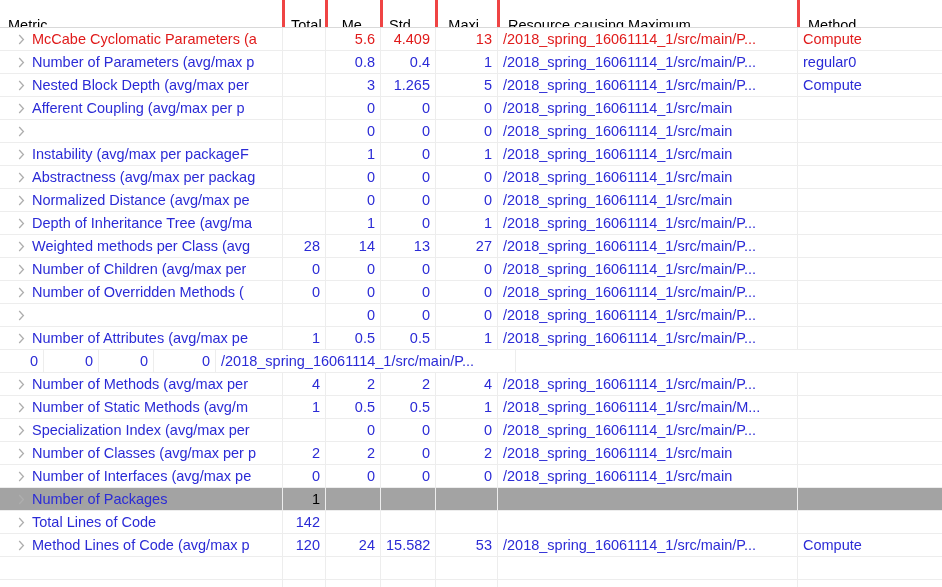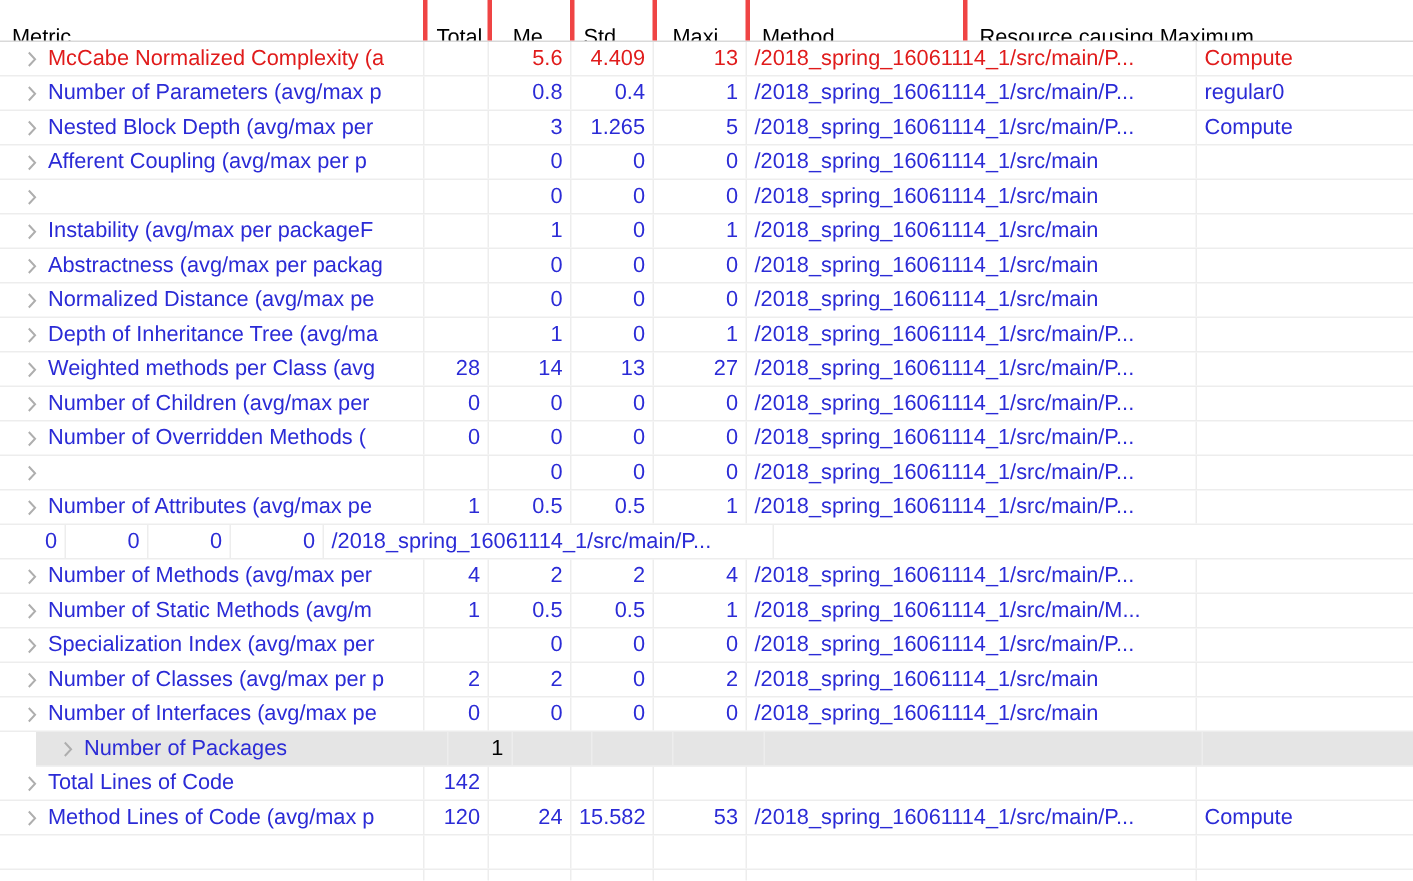--- a/index.html
+++ b/index.html
@@ -42,21 +42,21 @@
   .th + .th { border-left: 3px solid #ef4444; }
 
   
   .tbody { position: relative; }
   .tr {
     display: flex;
     height: 23px;
     border-bottom: 1px solid #ededed;
     position: relative;
   }
-  .tr.selected { background: #e5e5e5; margin-left: 24px; }
+  .tr.selected { background: #a3a3a3; }
   .tr.selected .cell { color: #000000; }
   .tr.empty { border-bottom: 1px solid #ededed; }
 
   .cell {
     line-height: 22px;
     font-size: 14.5px;
     padding: 0 5px;
     white-space: nowrap;
     overflow: hidden;
     position: relative;
@@ -110,34 +110,34 @@
 <body>
 
 <div id="metrics-table">
 
   <div class="thead">
     <div class="th c-metric">Metric</div>
     <div class="th c-total">Total</div>
     <div class="th c-mean">Me...</div>
     <div class="th c-std">Std. ...</div>
     <div class="th c-max">Maxi...</div>
+    <div class="th c-res">Resource causing Maximum</div>
     <div class="th c-method">Method</div>
-    <div class="th c-res">Resource causing Maximum</div>
   </div>
 
   <div class="tbody" id="tbody">
       <div class="tr">
         <div class="cell c-metric">
           <div class="metric-inner">
             <span class="twisty">
               <svg width="7" height="11" viewBox="0 0 7 11" aria-hidden="true">
                 <path d="M1.2 1 L5.4 5.5 L1.2 10" fill="none" stroke="currentColor" stroke-width="1.3"></path>
               </svg>
             </span>
-            <span class="metric-label red">McCabe Normalized Complexity (a</span>
+            <span class="metric-label red">McCabe Cyclomatic Parameters (a</span>
           </div>
         </div>
         <div class="cell c-total red"></div>
         <div class="cell c-mean red">5.6</div>
         <div class="cell c-std red">4.409</div>
         <div class="cell c-max red">13</div>
         <div class="cell c-res red">/2018_spring_16061114_1/src/main/P...</div>
         <div class="cell c-method red">Compute</div>
       </div>
       <div class="tr">

